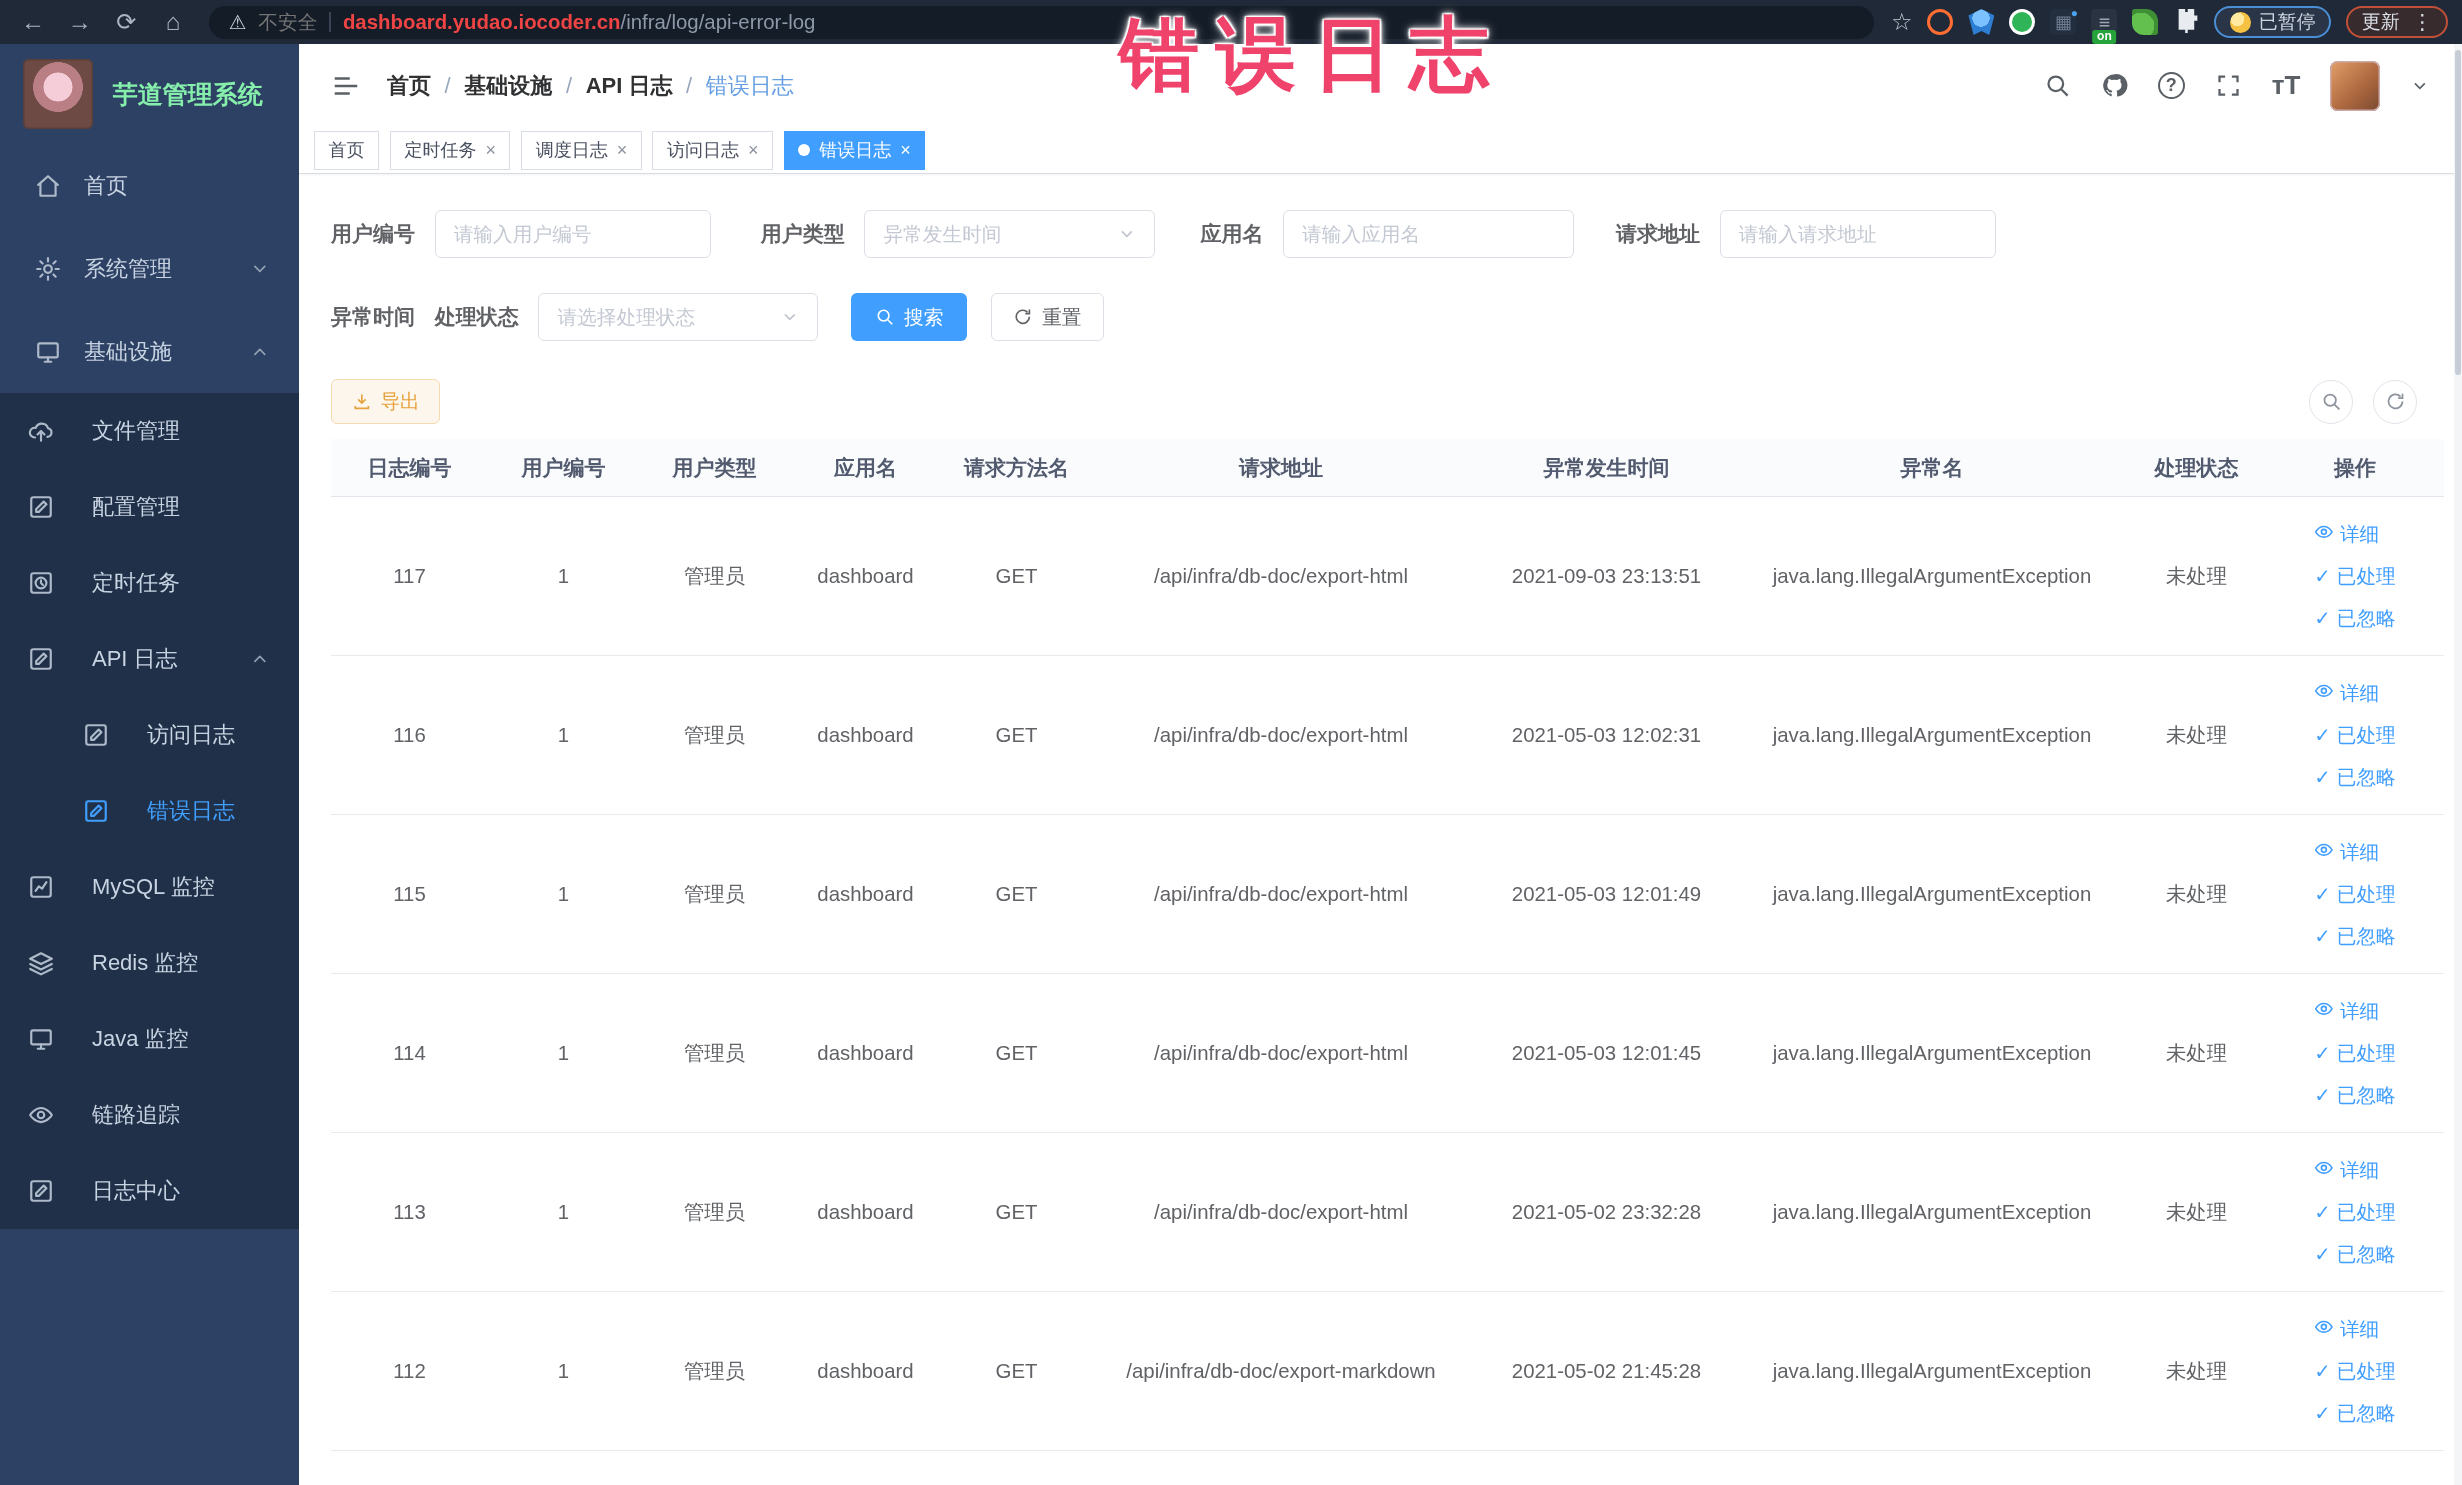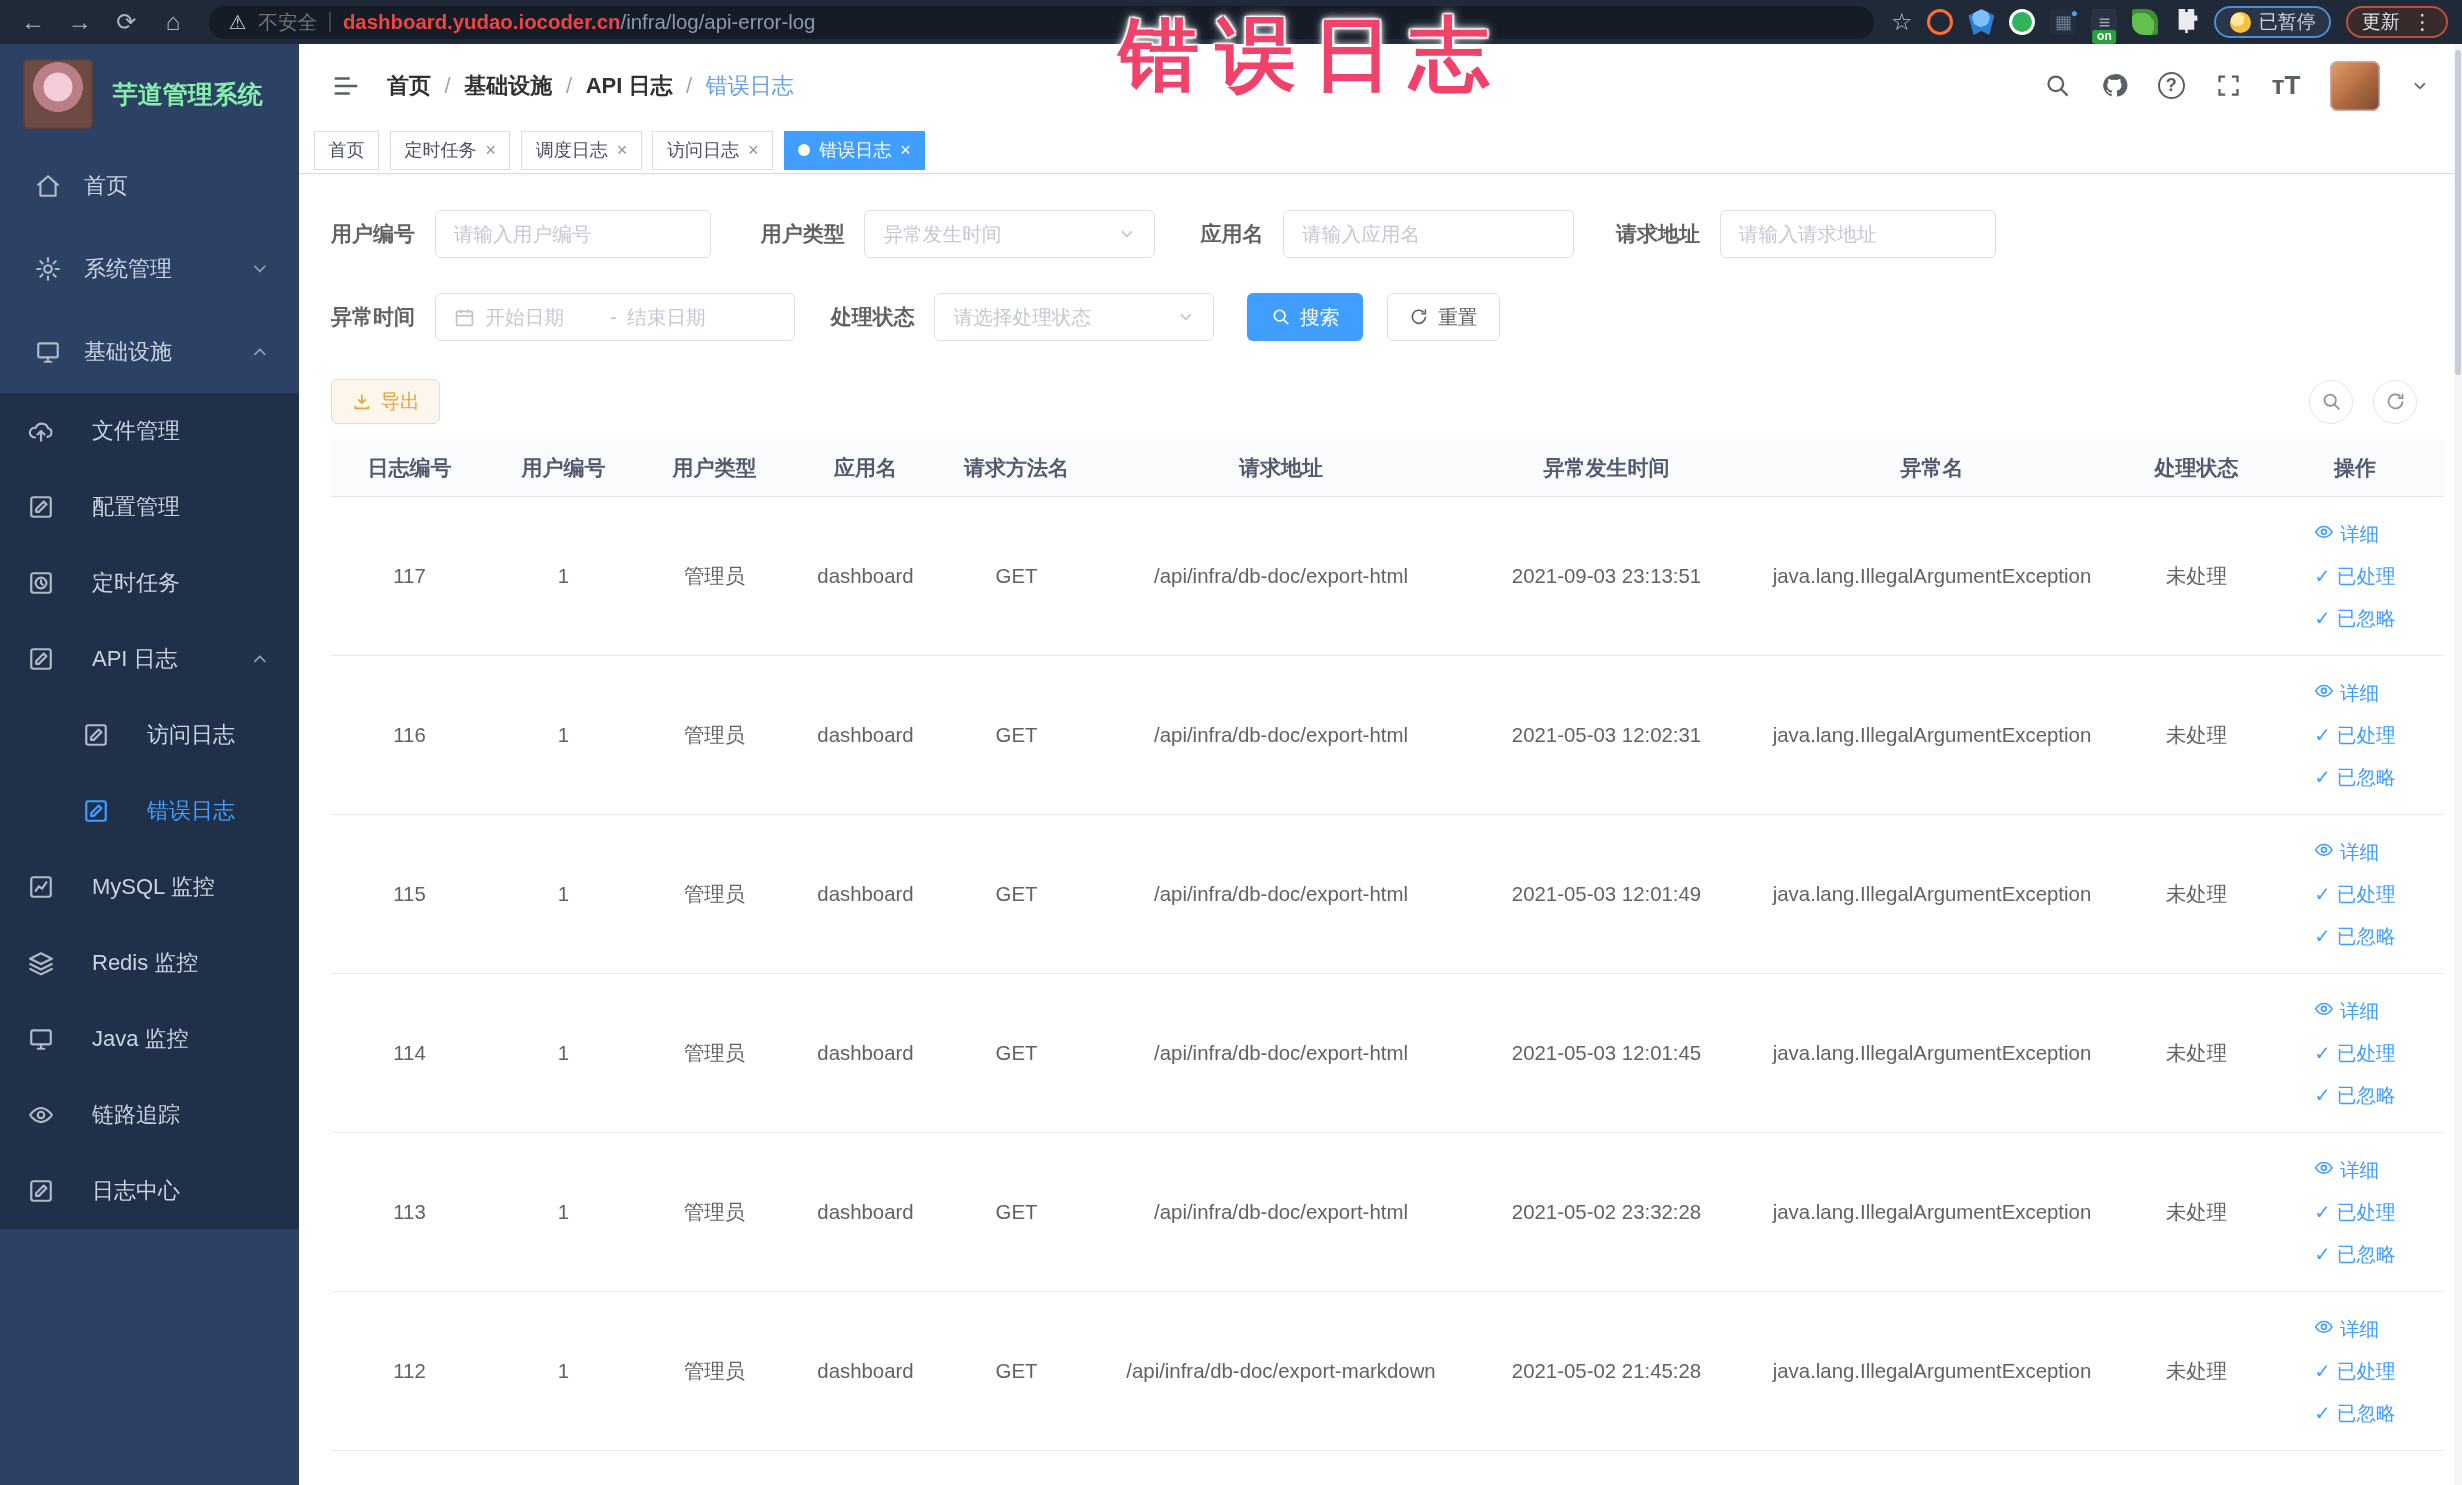--- a/index.html
+++ b/index.html
@@ -459,31 +459,20 @@
           <input placeholder="请输入应用名" style="">
         </span>
         <span class="f-label">请求地址</span>
         <span class="f-input w-url">
           <input placeholder="请输入请求地址" style="">
         </span>
       </div>
 
       <div class="filter-row r2">
         <span class="f-label">异常时间</span>
-        <span class="f-input w-range">
-          <span class="cal-icon icon">
-              <svg viewBox="0 0 24 24" fill="none" stroke="currentColor" stroke-width="2">
-                <rect x="3" y="5" width="18" height="16" rx="2"></rect>
-                <path d="M3 10h18M8 3v4M16 3v4"></path>
-              </svg>
-            </span>
-          <span class="placeholder-text range-part">开始日期</span>
-          <span class="range-sep">-</span>
-          <span class="placeholder-text range-part">结束日期</span>
-        </span>
         <span class="f-label">处理状态</span>
         <span class="f-input w-status">
           <span class="placeholder-text">请选择处理状态</span>
           <span class="sel-caret icon">
               <svg viewBox="0 0 24 24" fill="none" stroke="currentColor" stroke-width="2">
                 <path d="M6 9l6 6 6-6"></path>
               </svg>
             </span>
         </span>
         <span class="btn btn-primary">

